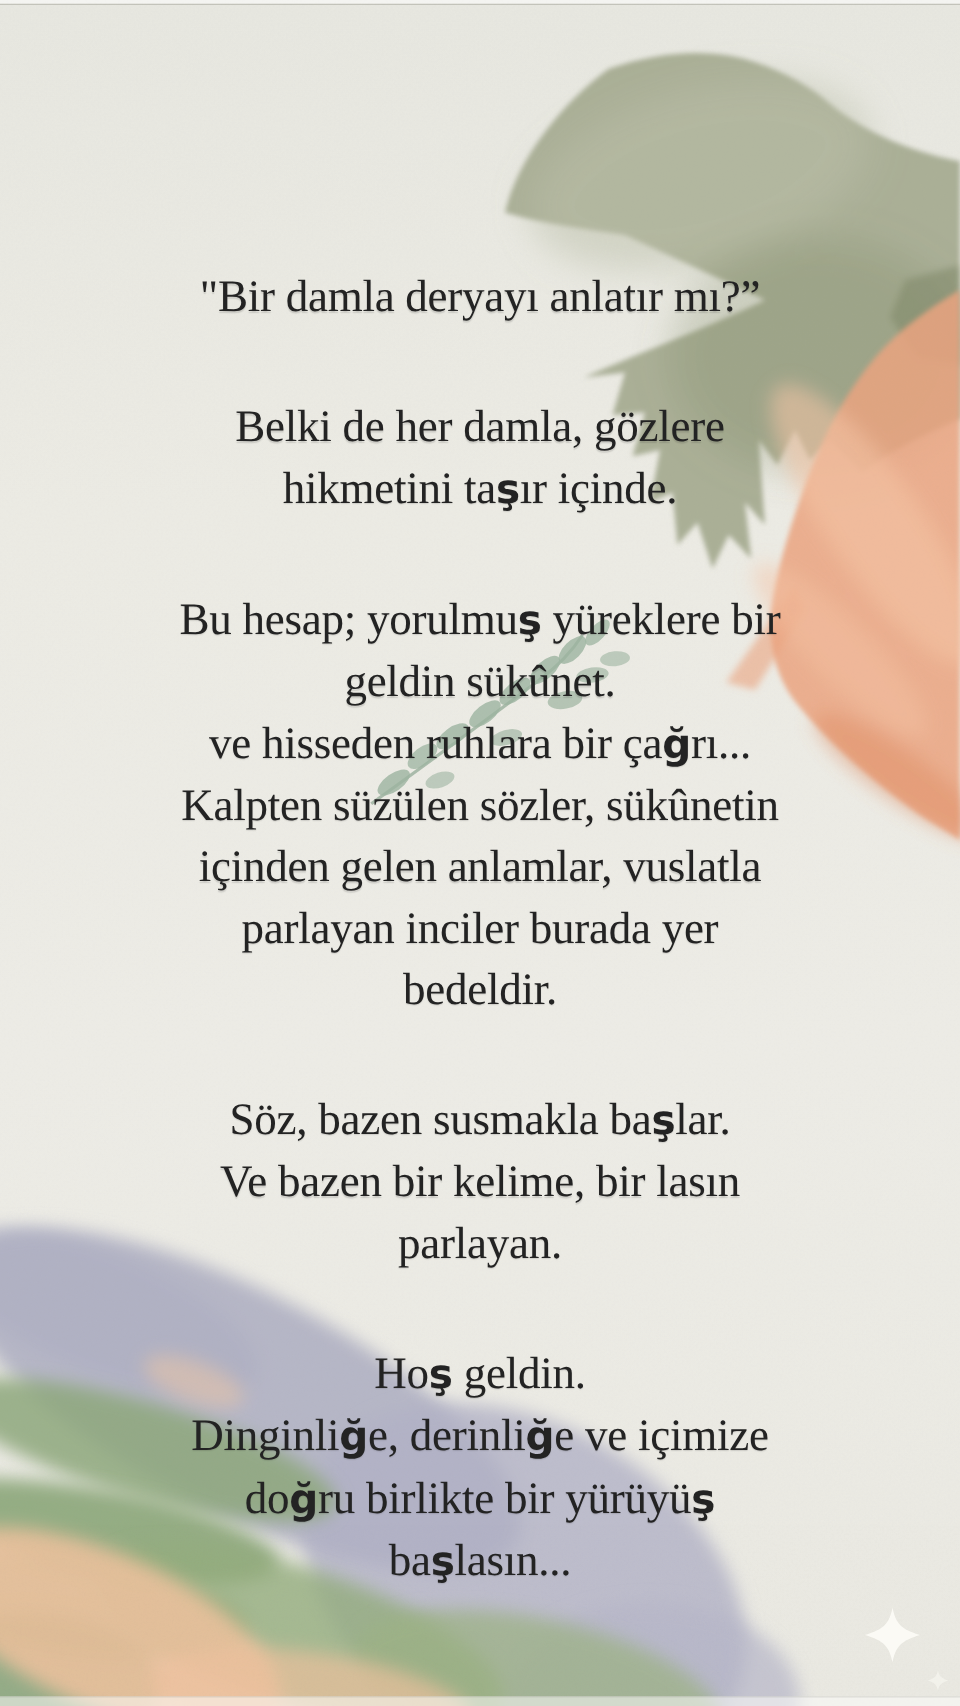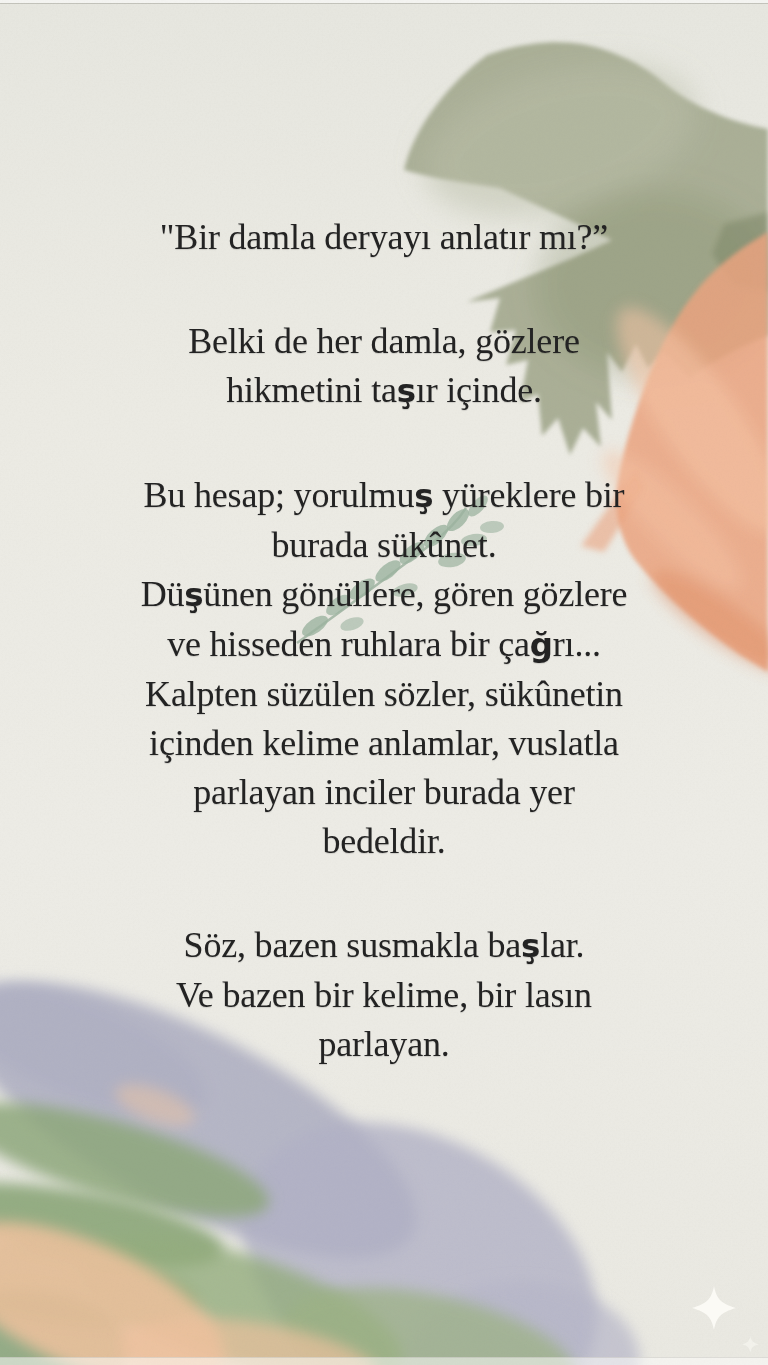--- a/index.html
+++ b/index.html
@@ -122,31 +122,36 @@
     <div>
         <div class="para">
           <div class="line">"Bir damla deryayı anlatır mı?”</div>
         </div>
         <div class="para">
           <div class="line">Belki de her damla, gözlere</div>
           <div class="line">hikmetini ta<span class="tr-glyph">ş</span>ır içinde.</div>
         </div>
         <div class="para">
           <div class="line">Bu hesap; yorulmu<span class="tr-glyph">ş</span> yüreklere bir</div>
-          <div class="line">burada sükûnet.</div>
-          <div class="line">Dü<span class="tr-glyph">ş</span>ünen gönüllere, gören gözlere</div>
+          <div class="line">geldin sükûnet.</div>
           <div class="line">ve hisseden ruhlara bir ça<span class="tr-glyph">ğ</span>rı...</div>
           <div class="line">Kalpten süzülen sözler, sükûnetin</div>
-          <div class="line">içinden kelime anlamlar, vuslatla</div>
+          <div class="line">içinden gelen anlamlar, vuslatla</div>
           <div class="line">parlayan inciler burada yer</div>
           <div class="line">bedeldir.</div>
         </div>
         <div class="para">
           <div class="line">Söz, bazen susmakla ba<span class="tr-glyph">ş</span>lar.</div>
           <div class="line">Ve bazen bir kelime, bir lasın</div>
           <div class="line">parlayan.</div>
+        </div>
+        <div class="para">
+          <div class="line">Ho<span class="tr-glyph">ş</span> geldin.</div>
+          <div class="line">Dinginli<span class="tr-glyph">ğ</span>e, derinli<span class="tr-glyph">ğ</span>e ve içimize</div>
+          <div class="line">do<span class="tr-glyph">ğ</span>ru birlikte bir yürüyü<span class="tr-glyph">ş</span></div>
+          <div class="line">ba<span class="tr-glyph">ş</span>lasın...</div>
         </div>
       </div>
 
   </div>
 
   <div class="edge bottom-strip"></div>
 </div>
 
 </body></html>

